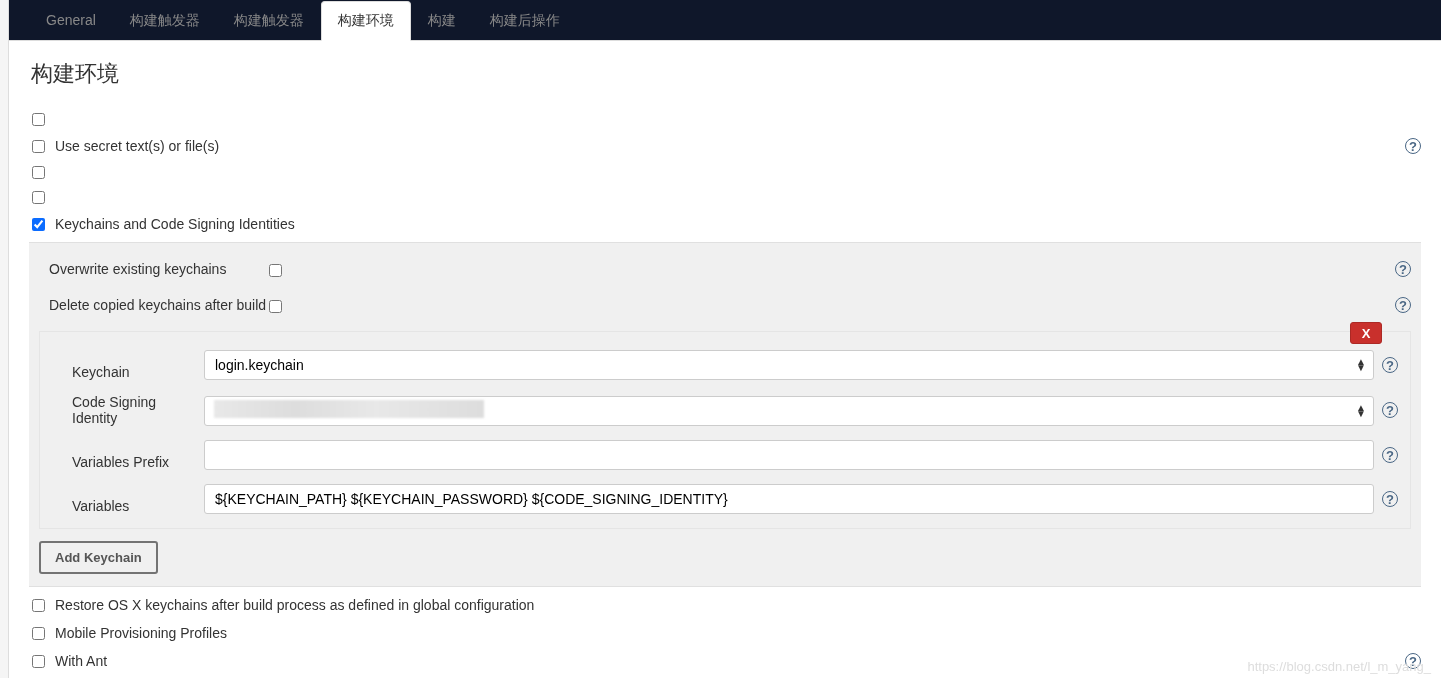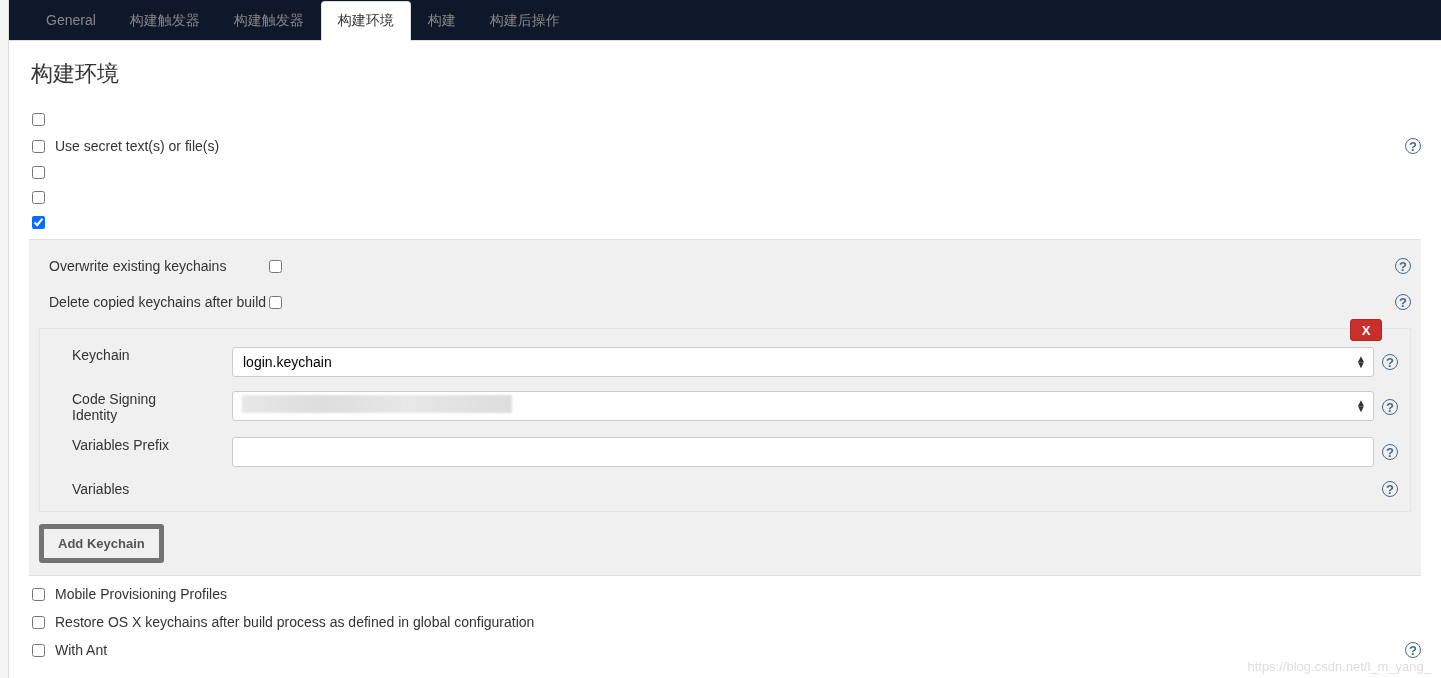--- a/index.html
+++ b/index.html
@@ -84,21 +84,21 @@
     }
     .nested-panel {
       background: #f0f0f0;
       border-top: 1px solid #e0e0e0;
       border-bottom: 1px solid #e0e0e0;
       padding: 8px 10px;
       margin: 4px 0;
     }
     .nested-row {
       display: flex;
-      align-items: center;
+      align-items: flex-end;
       padding: 10px 0;
       position: relative;
     }
     .nested-row .nested-label {
       width: 230px;
       color: #333;
       padding-left: 10px;
     }
     .nested-row input[type="checkbox"] {
       width: 13px;
@@ -124,24 +124,23 @@
       display: flex;
       align-items: center;
       justify-content: center;
       cursor: pointer;
       font-weight: bold;
       font-size: 13px;
       border: 1px solid #ac2925;
     }
     .form-row {
       display: flex;
-      align-items: flex-start;
+      align-items: flex-end;
       margin-bottom: 14px;
       position: relative;
-      gap: 28px;
     }
     .form-row:last-child { margin-bottom: 0; }
     .form-label {
       width: 150px;
       color: #333;
       padding-left: 18px;
       flex-shrink: 0;
     }
     .form-control {
       flex: 1;
@@ -179,21 +178,21 @@
       position: absolute;
       left: 10px;
       top: 4px;
       width: 270px;
       height: 18px;
       background: linear-gradient(90deg, #e8e8e8 0%, #ddd 30%, #e8e8e8 60%, #ddd 100%);
       filter: blur(1px);
     }
     .add-btn {
       background: #f0f0f0;
-      border: 5px solid #737373;
+      border: 2px solid #737373;
       border-radius: 3px;
       padding: 7px 14px;
       font-size: 13px;
       font-weight: bold;
       color: #555;
       cursor: pointer;
       margin-top: 4px;
       margin-bottom: 4px;
     }
     .watermark {
@@ -235,20 +234,21 @@
     <div class="option-row">
       <input type="checkbox" style="">
     </div>
 
     <div class="option-row">
       <input type="checkbox" style="">
     </div>
 
     <div class="option-row">
       <input type="checkbox" checked="" style="">
+      <span class="option-label">Keychains and Code Signing Identities</span>
     </div>
 
     <div class="nested-panel">
       <div class="nested-row">
         <span class="nested-label">Overwrite existing keychains</span>
         <input type="checkbox" style="">
         <span class="help-icon">?</span>
       </div>
       <div class="nested-row">
         <span class="nested-label">Delete copied keychains after build</span>
@@ -281,35 +281,36 @@
         </div>
 
         <div class="form-row">
           <span class="form-label">Variables Prefix</span>
           <input class="form-control" value="" style="">
           <span class="help-icon">?</span>
         </div>
 
         <div class="form-row">
           <span class="form-label">Variables</span>
+          <input class="form-control" value="${KEYCHAIN_PATH} ${KEYCHAIN_PASSWORD} ${CODE_SIGNING_IDENTITY}" style="">
           <span class="help-icon">?</span>
         </div>
       </div>
 
       <button class="add-btn">Add Keychain</button>
     </div>
 
     <div class="option-row">
       <input type="checkbox" style="">
+      <span class="option-label">Restore OS X keychains after build process as defined in global configuration</span>
+    </div>
+
+    <div class="option-row">
+      <input type="checkbox" style="">
       <span class="option-label">Mobile Provisioning Profiles</span>
-    </div>
-
-    <div class="option-row">
-      <input type="checkbox" style="">
-      <span class="option-label">Restore OS X keychains after build process as defined in global configuration</span>
     </div>
 
     <div class="option-row">
       <input type="checkbox" style="">
       <span class="option-label">With Ant</span>
       <span class="help-icon">?</span>
     </div>
 
   </div>
 </div>

